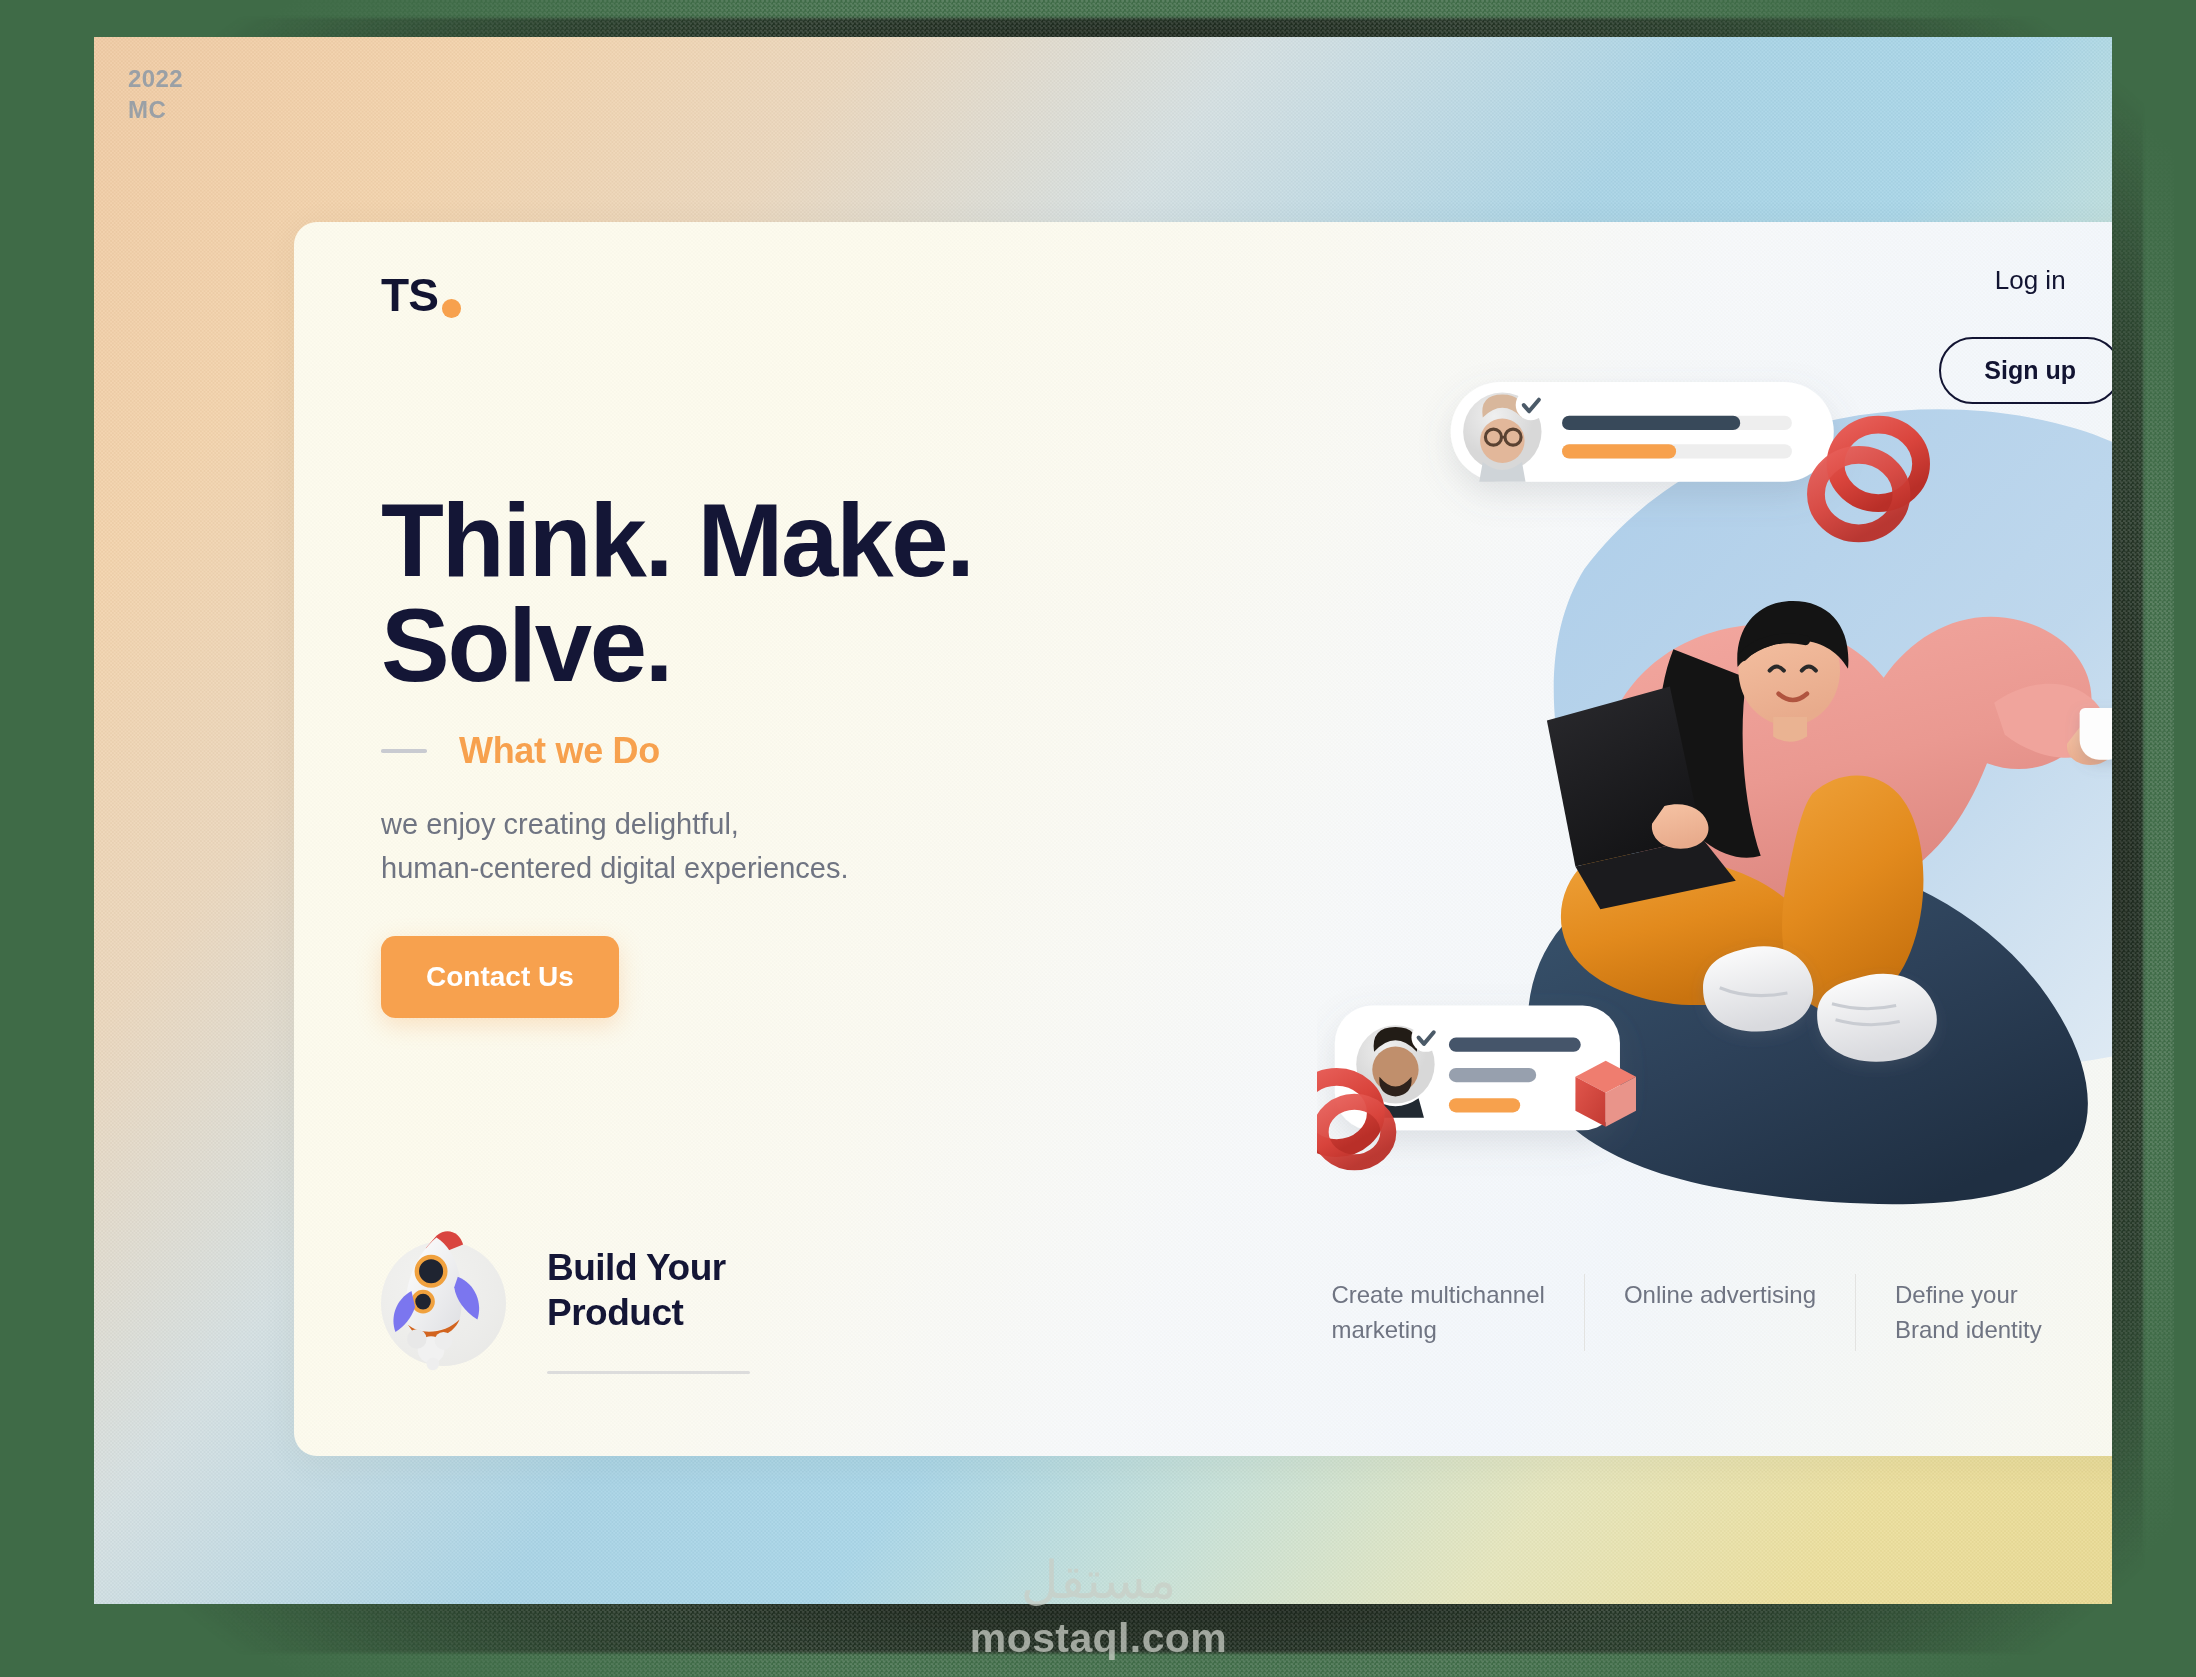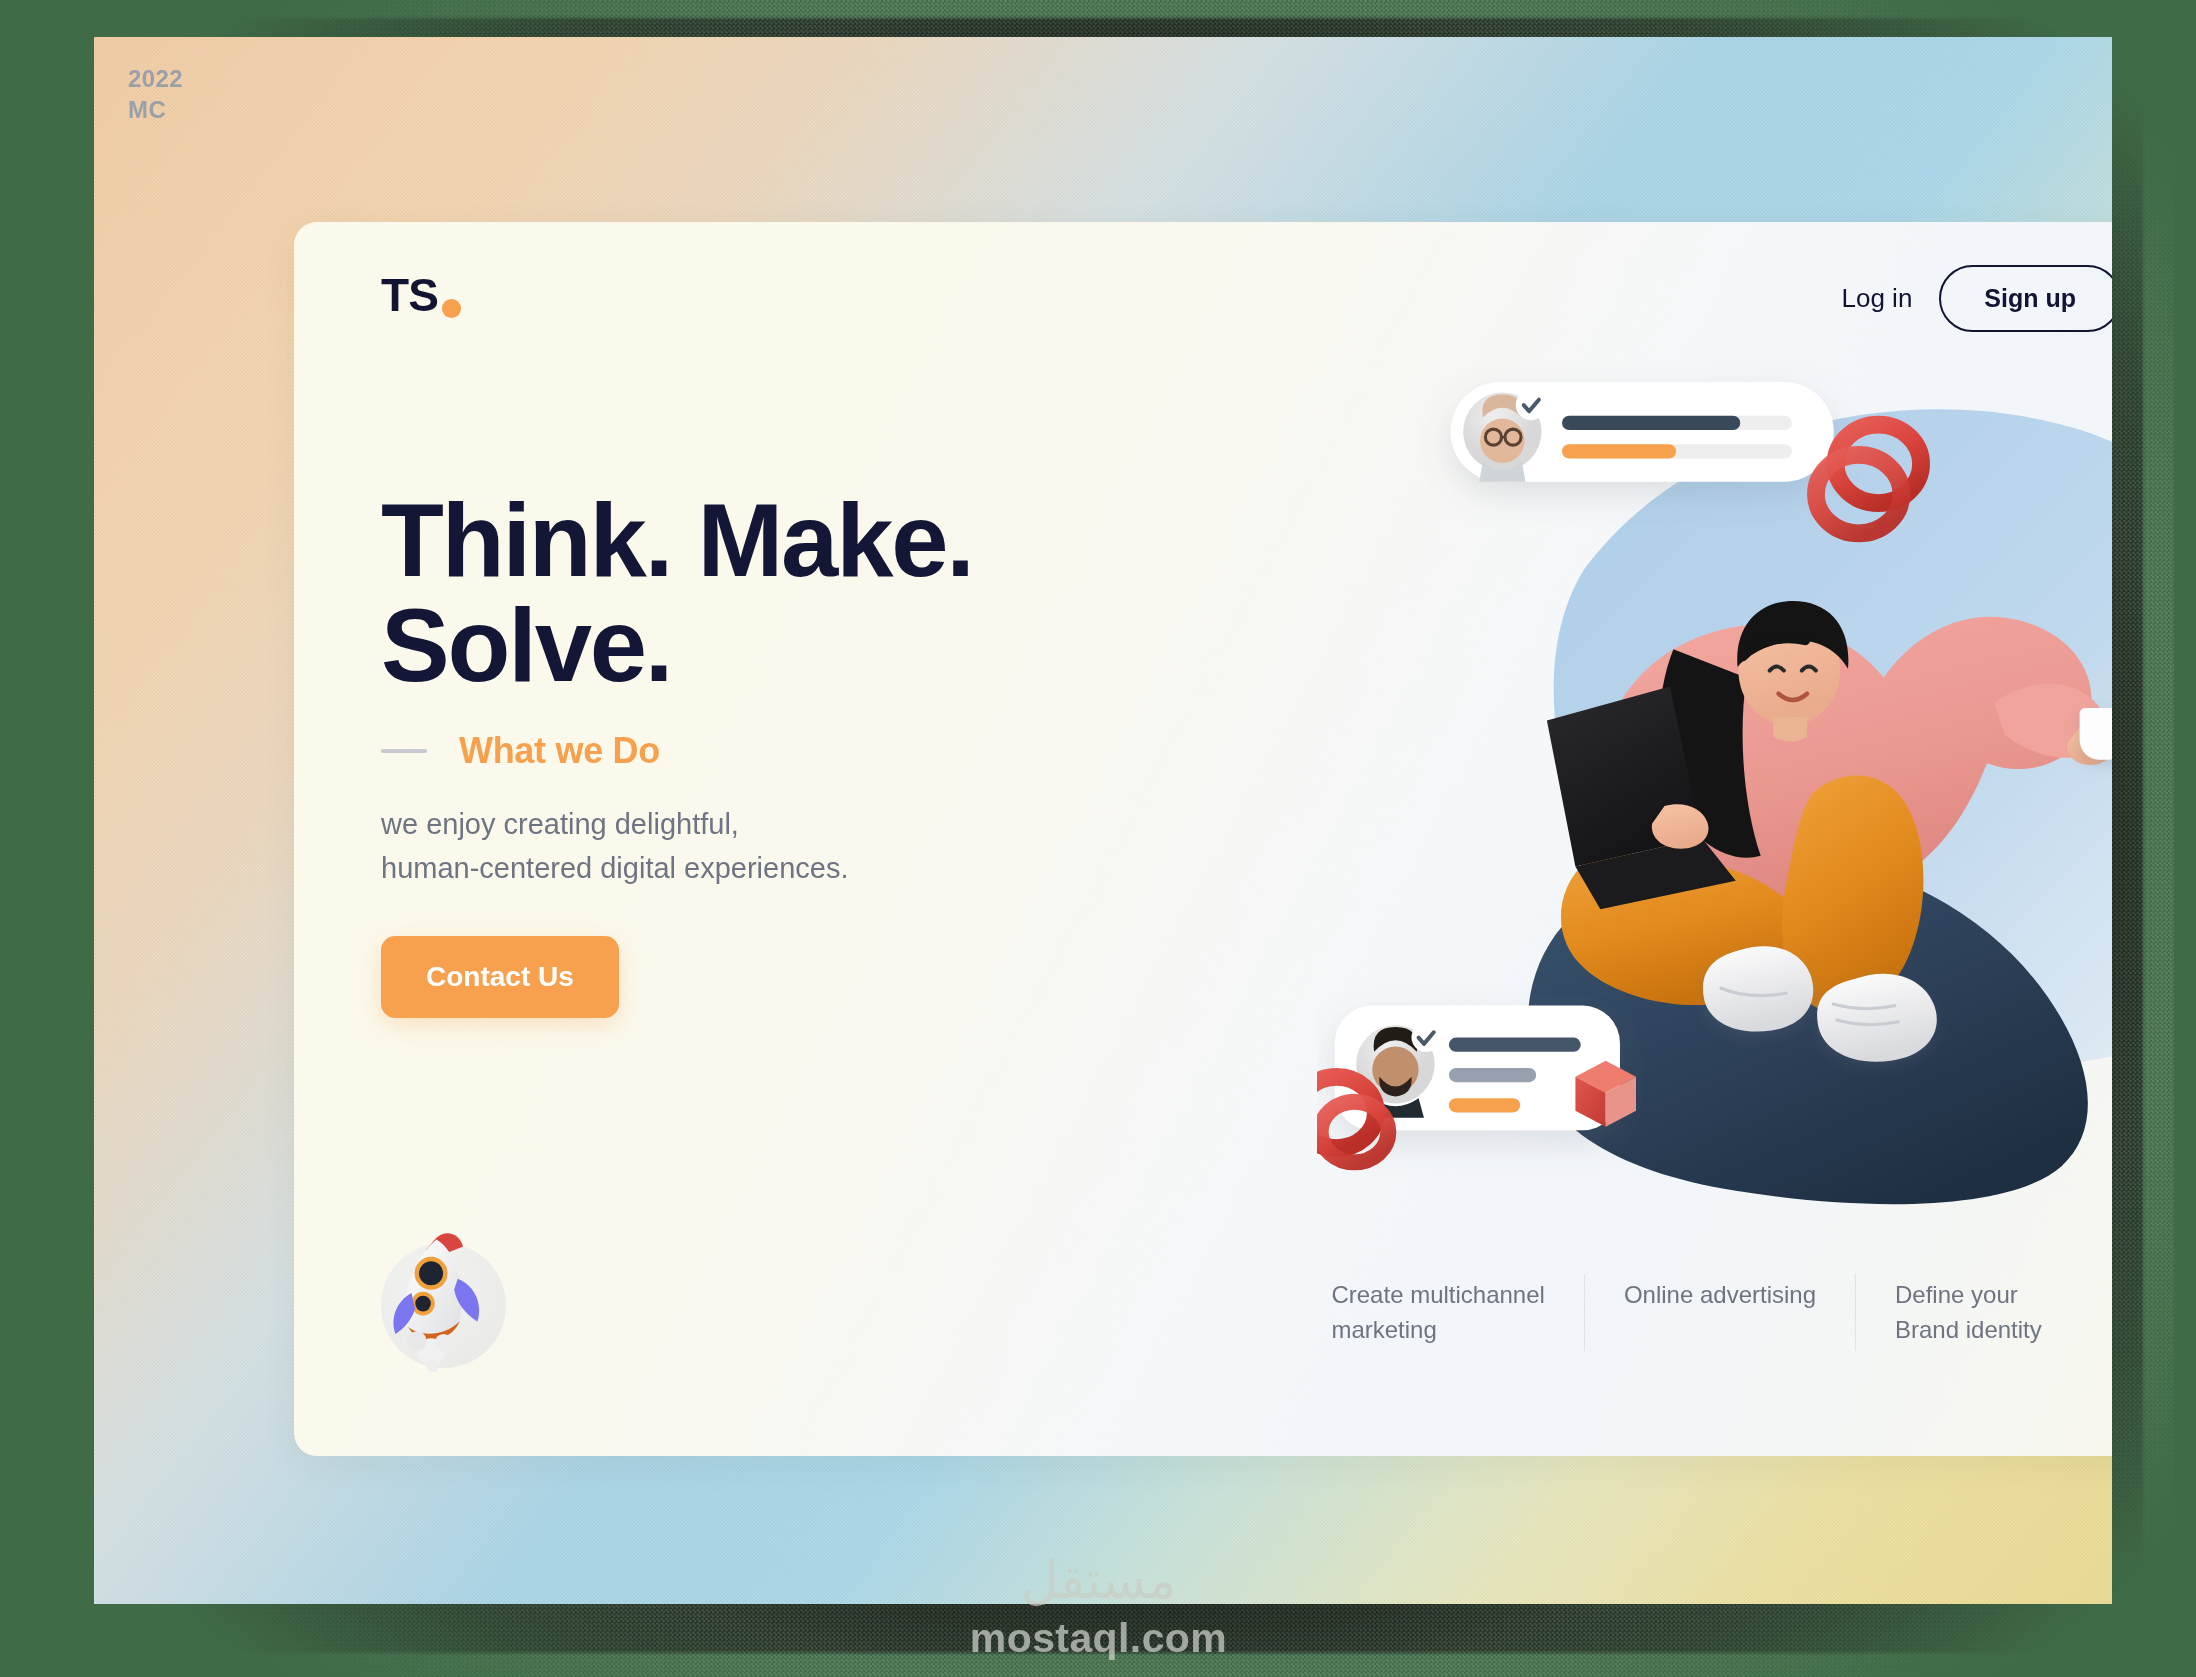--- a/index.html
+++ b/index.html
@@ -124,21 +124,21 @@
     display: flex; align-items: center; gap: 0;
   }
   .nav-link {
     font-size: 25px; color: #9b9da6;
     padding: 0 32px; white-space: nowrap;
     cursor: pointer;
   }
   .nav-link.active { color: #121432; font-weight: 600; }
   .auth-area {
     position: absolute; right: 87px; top: 43px;
-    display: flex; align-items: center; gap: 27px;
+    display: flex; align-items: center; gap: 41px; flex-direction: column;
   }
   .login-link {
     font-size: 26px; color: #121432; font-weight: 500; cursor: pointer;
   }
   .signup-btn {
     font-size: 25px; font-weight: 700; color: #121432;
     border: 2.2px solid #121432; border-radius: 36px;
     padding: 17px 43px; background: transparent; cursor: pointer;
     font-family: "Liberation Sans", sans-serif;
   }
@@ -434,20 +434,25 @@
           <circle cx="47" cy="86" r="11" fill="#1f2431" stroke="#f0a13e" stroke-width="4.5"></circle>
           <path d="M34 74 C 16 84, 10 104, 16 120 C 26 114, 34 104, 38 92 Z" fill="#7b76ef"></path>
           <path d="M86 58 C 106 66, 114 88, 108 106 C 94 98, 84 84, 82 70 Z" fill="#7b76ef"></path>
           <path d="M30 112 C 44 124, 72 122, 88 106 C 82 122, 60 132, 40 126 Z" fill="#d2641f"></path>
           <circle cx="56" cy="140" r="15" fill="#f1f1f1"></circle>
           <circle cx="40" cy="128" r="11" fill="#e8e8e8"></circle>
           <circle cx="70" cy="130" r="10" fill="#ededed"></circle>
           <circle cx="58" cy="156" r="7" fill="#eeeeee"></circle>
         </svg>
       </div>
+      <div class="build-text">
+        <div class="build-title">Build Your
+Product</div>
+        <div class="build-rule"></div>
+      </div>
     </div>
 
     <div class="features">
       <div class="feature">Create multichannel
 marketing</div>
       <div class="feature">Online advertising</div>
       <div class="feature">Define your
 Brand identity</div>
     </div>
 

